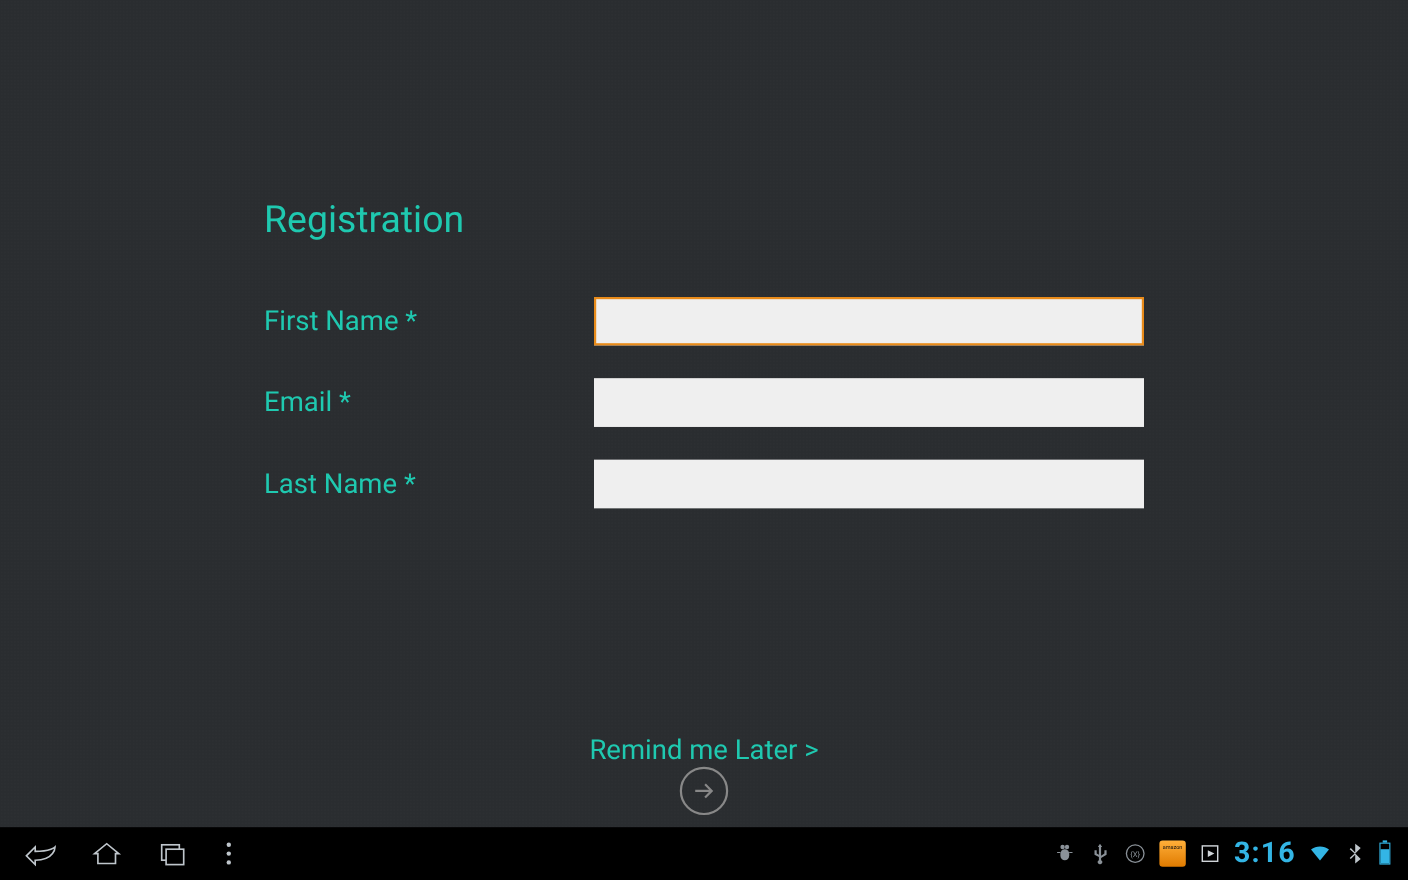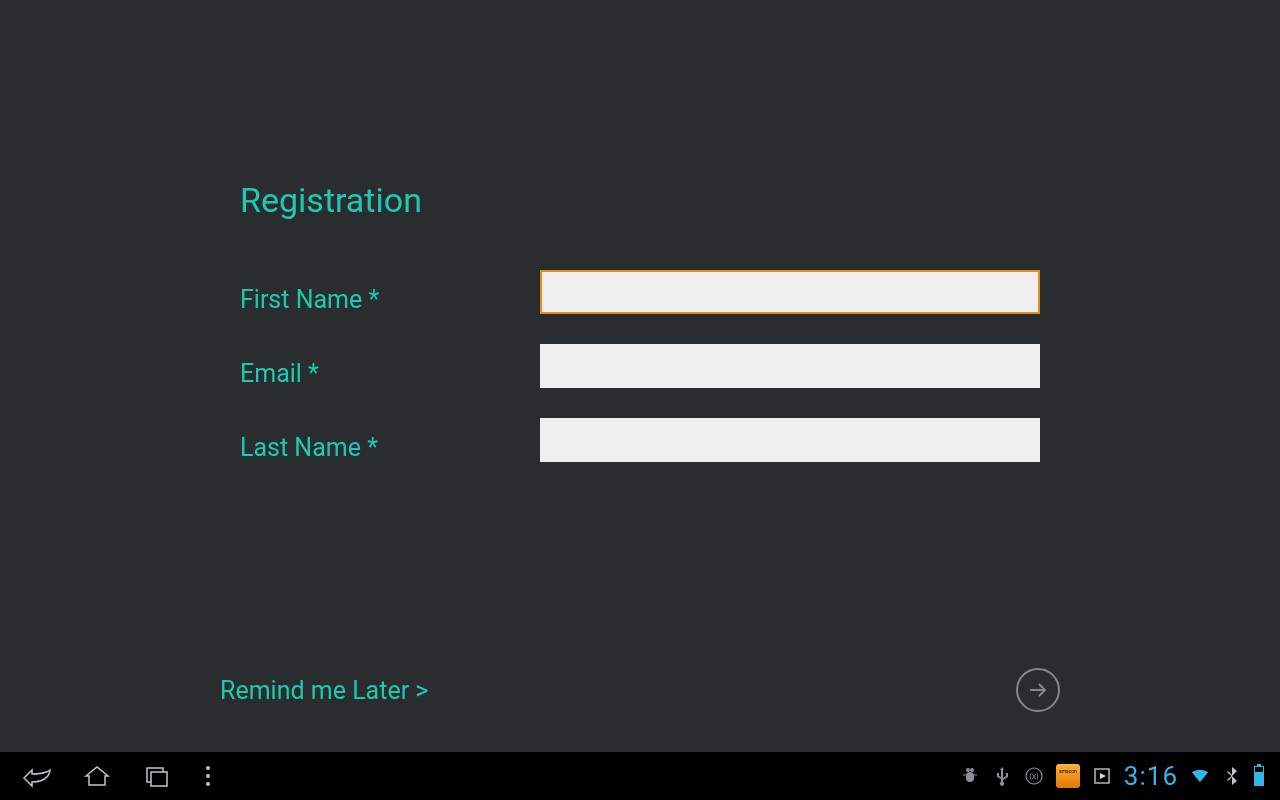--- a/index.html
+++ b/index.html
@@ -22,21 +22,21 @@
 
   .page-title {
     color: #1fc9b0;
     font-size: 34px;
     font-weight: 400;
     margin-bottom: 50px;
   }
 
   .row {
     display: flex;
-    align-items: flex-end;
+    align-items: center;
     margin-bottom: 30px;
     margin-top: 20px;
   }
   .row label {
     width: 300px;
     color: #1fc9b0;
     font-size: 25px;
     font-weight: 400;
   }
   .row input {
@@ -53,20 +53,21 @@
   }
 
   .footer-row {
     position: absolute;
     left: 220px;
     right: 220px;
     top: 668px;
     display: flex;
     align-items: center;
     justify-content: space-between;
+    flex-direction: column;
   }
   .remind {
     color: #1fc9b0;
     font-size: 25px;
     cursor: pointer;
     background: none;
     border: none;
     font-family: inherit;
   }
   .next-btn {
@@ -91,21 +92,21 @@
     color: #bfc6cc;
     padding: 0 10px;
     font-size: 14px;
   }
   .nav-left { display: flex; align-items: center; gap: 26px; padding-left: 10px; }
   .nav-left .nbtn { width: 34px; height: 34px; display: flex; align-items: center; justify-content: center; cursor: pointer; }
   .nav-left .dots { display: flex; flex-direction: column; gap: 4px; padding-left: 6px; cursor: pointer;}
   .nav-left .dots span { width: 4px; height: 4px; background: #bfc6cc; border-radius: 50%; display: block; }
 
   .nav-right { margin-left: auto; display: flex; align-items: center; gap: 12px; padding-right: 6px; }
-  .clock { color: #33b5e5; font-size: 26px; letter-spacing: 1px; font-weight: 400; }
+  .clock { color: #33b5e5; font-size: 26px; letter-spacing: 1px; font-weight: 700; }
   .tray-ic { width: 20px; height: 20px; display:flex; align-items:center; justify-content:center; color:#bfc6cc; }
   .app-ic { width:24px; height:24px; background:linear-gradient(#ffaf3a,#e07b00); border-radius:3px; display:flex; align-items:flex-end; justify-content:center; font-size:6px; color:#111; overflow:hidden; }
   .app-ic::before{content:"amazon"; font-size:5px; color:#111; transform:translateY(-14px);}
   .usb-ic svg, .wifi-ic svg, .bt-ic svg, .play-ic svg, .bug-ic svg, .xx-ic svg, .back-ic svg, .home-ic svg, .recent-ic svg { display:block; }
   .batt { width: 10px; height: 20px; border:1px solid #33b5e5; position:relative; }
   .batt::before{content:""; position:absolute; top:-3px; left:2px; width:4px; height:2px; background:#33b5e5;}
   .batt::after{content:""; position:absolute; bottom:0; left:0; right:0; height:70%; background:#33b5e5;}
 </style>
 </head>
 <body>

